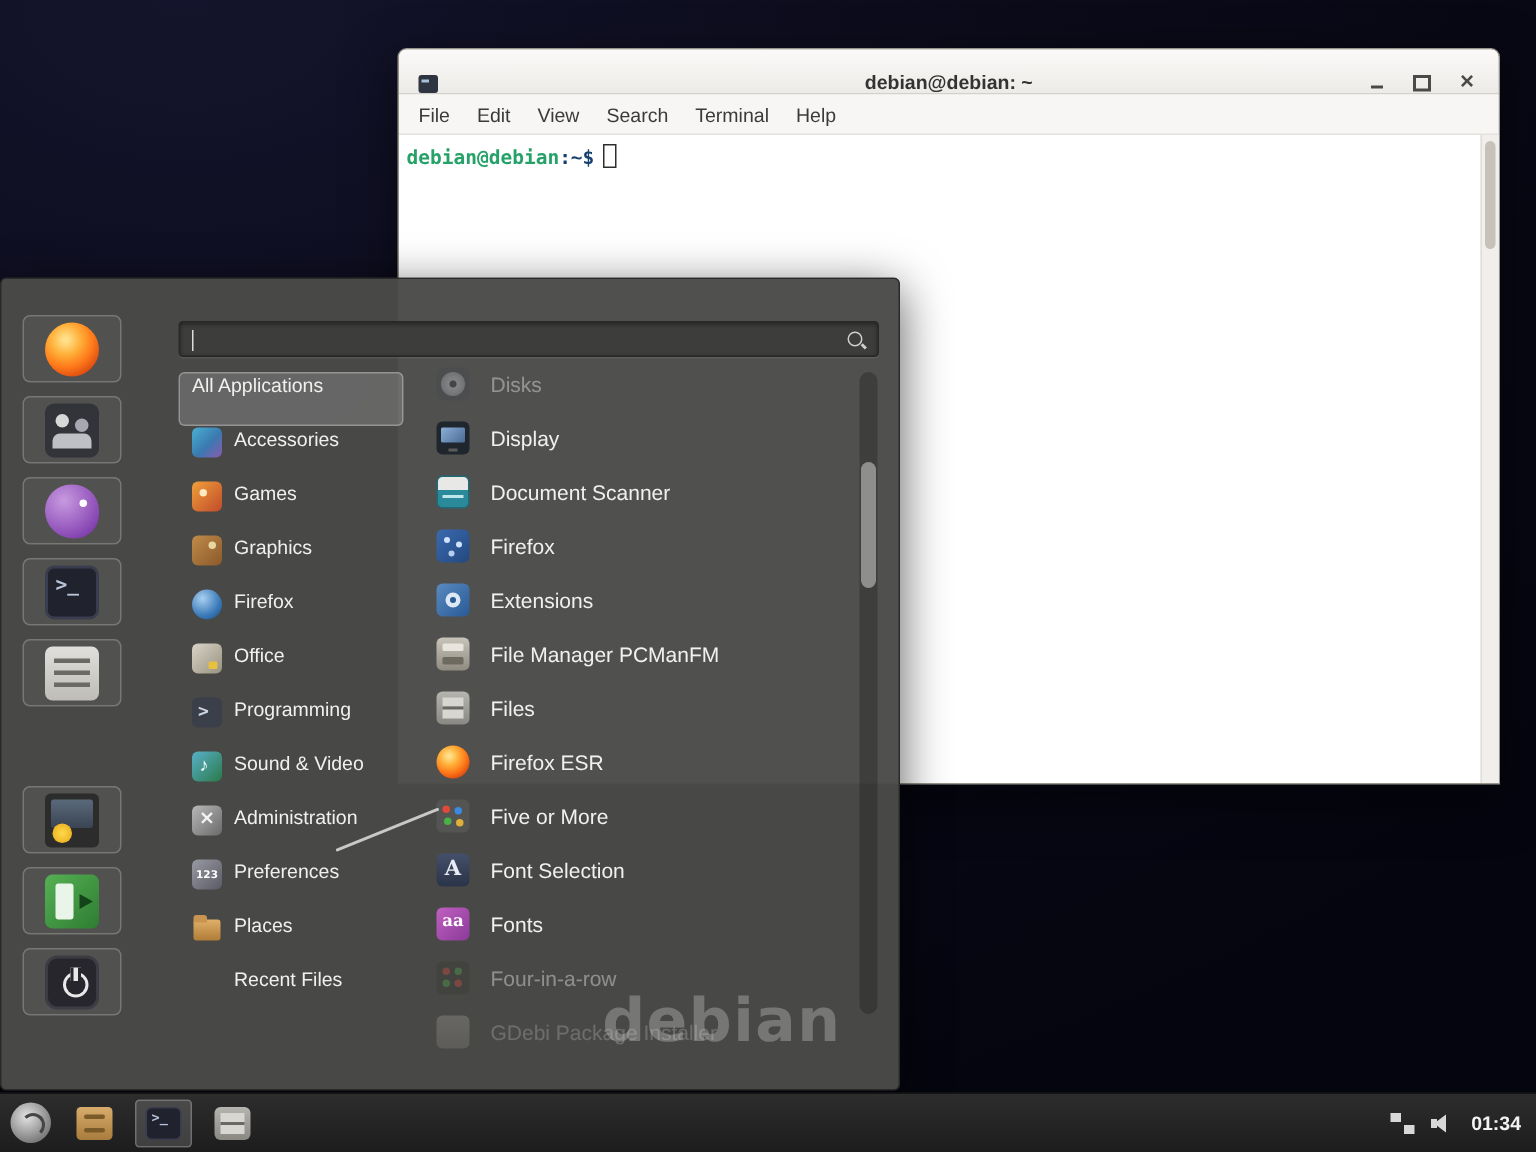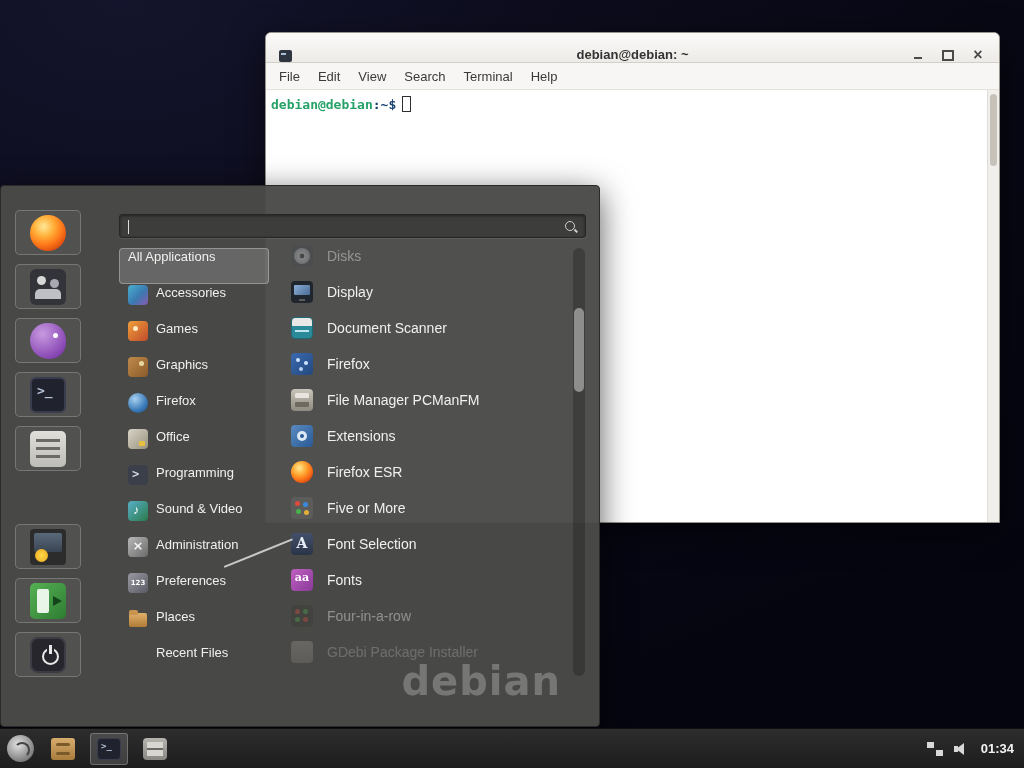--- a/index.html
+++ b/index.html
@@ -312,26 +312,30 @@
       </div>
         <div class="app-row">
         <span class="icon app-icon" data-icon="document-scanner"></span>
         <span class="app-label">Document Scanner</span>
       </div>
         <div class="app-row">
         <span class="icon app-icon" data-icon="effects"></span>
         <span class="app-label">Firefox</span>
       </div>
         <div class="app-row">
+        <span class="icon app-icon" data-icon="extensions"></span>
+        <span class="app-label">Extensions</span>
+      </div>
+        <div class="app-row">
         <span class="icon app-icon" data-icon="pcmanfm"></span>
         <span class="app-label">File Manager PCManFM</span>
       </div>
         <div class="app-row">
-        <span class="icon app-icon" data-icon="extensions"></span>
-        <span class="app-label">Extensions</span>
+        <span class="icon app-icon" data-icon="files"></span>
+        <span class="app-label">Files</span>
       </div>
         <div class="app-row">
         <span class="icon app-icon" data-icon="firefox"></span>
         <span class="app-label">Firefox ESR</span>
       </div>
         <div class="app-row">
         <span class="icon app-icon" data-icon="five-or-more"></span>
         <span class="app-label">Five or More</span>
       </div>
         <div class="app-row">

